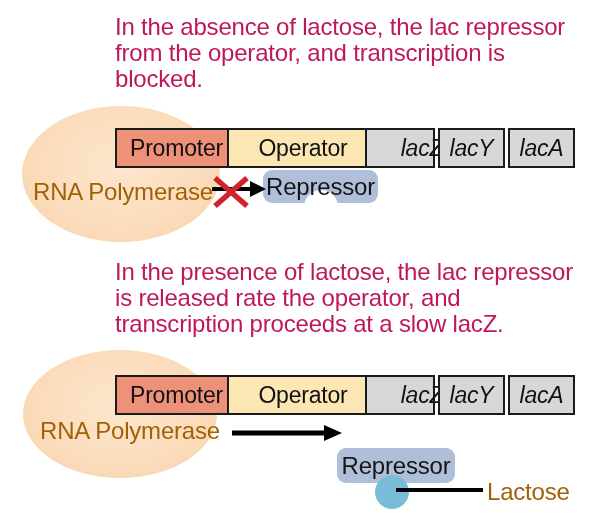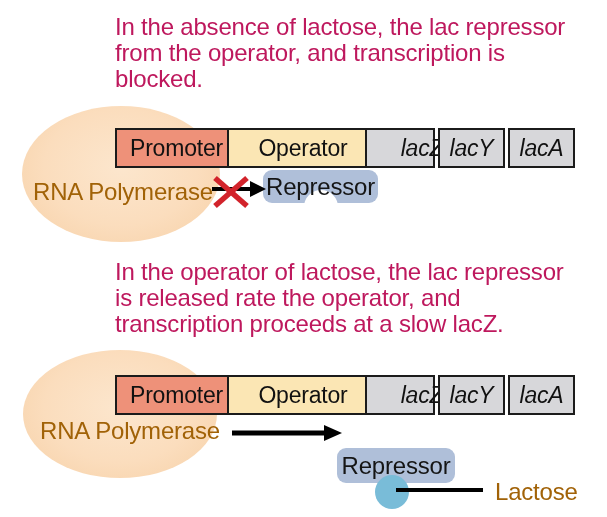--- a/index.html
+++ b/index.html
@@ -59,21 +59,21 @@
   .side-label {
     position: absolute;
     font-size: 24px;
     color: #a16207;
     white-space: nowrap;
     z-index: 2;
     letter-spacing: -0.2px;
   }
   #rna-label-1 { left: 33px; top: 178px; }
   #rna-label-2 { left: 40px; top: 417px; }
-  #lactose-label { left: 487px; top: 478px; margin-left: 8px; }
+  #lactose-label { left: 487px; top: 478px; }
 
   .arrow-svg { position: absolute; z-index: 2; }
   #arrow-1 { left: 210px; top: 176px; }
   #arrow-2 { left: 230px; top: 420px; }
   #blocked-x { left: 211px; top: 174px; z-index: 3; }
 
   .repressor {
     position: absolute;
     background: #afbfd9;
     border-radius: 9px;
@@ -157,21 +157,21 @@
     <line x1="4" y1="4" x2="36" y2="32" stroke="#d2232b" stroke-width="5.5"></line>
     <line x1="36" y1="4" x2="4" y2="32" stroke="#d2232b" stroke-width="5.5"></line>
   </svg>
 
   <div class="repressor" id="repressor-1">
     <div class="notch"></div>
     <span class="rlabel">Repressor</span>
   </div>
 
   <div class="caption" style="left:115px; top:259px;">
-    <div class="cline">In the operator of lactose, the lac repressor</div>
+    <div class="cline">In the presence of lactose, the lac repressor</div>
     <div class="cline">is released rate the operator, and</div>
     <div class="cline">transcription proceeds at a slow lacZ.</div>
   </div>
 
   <div class="ellipse" id="polymerase-blob-2"></div>
 
   <div class="row2">
     <div class="seg promoter p">
       <span>Promoter</span>
     </div>

